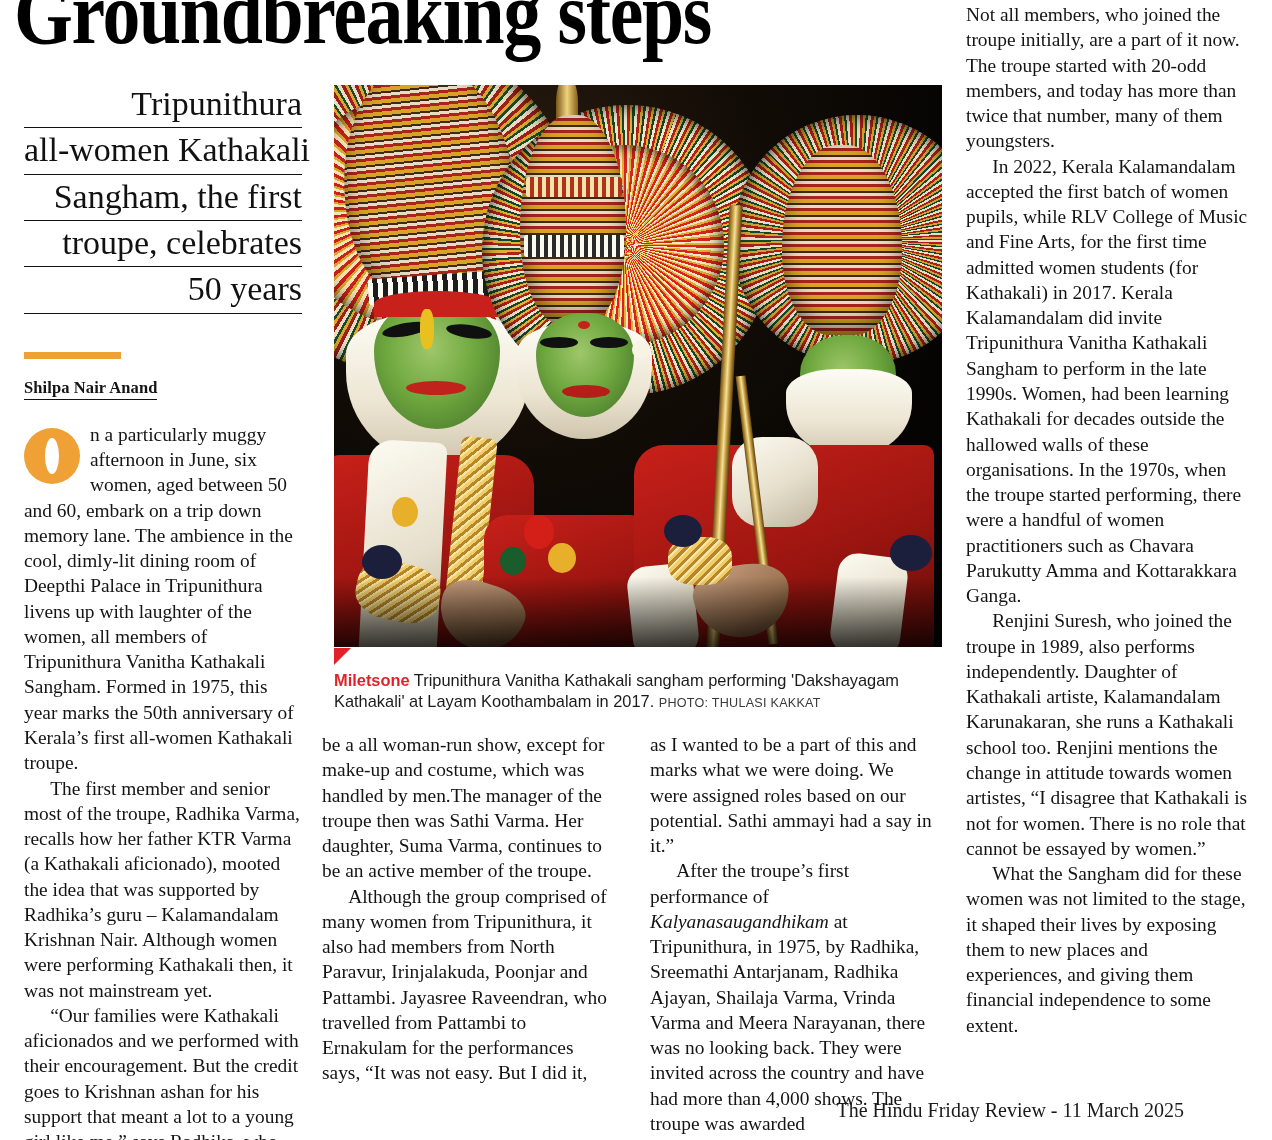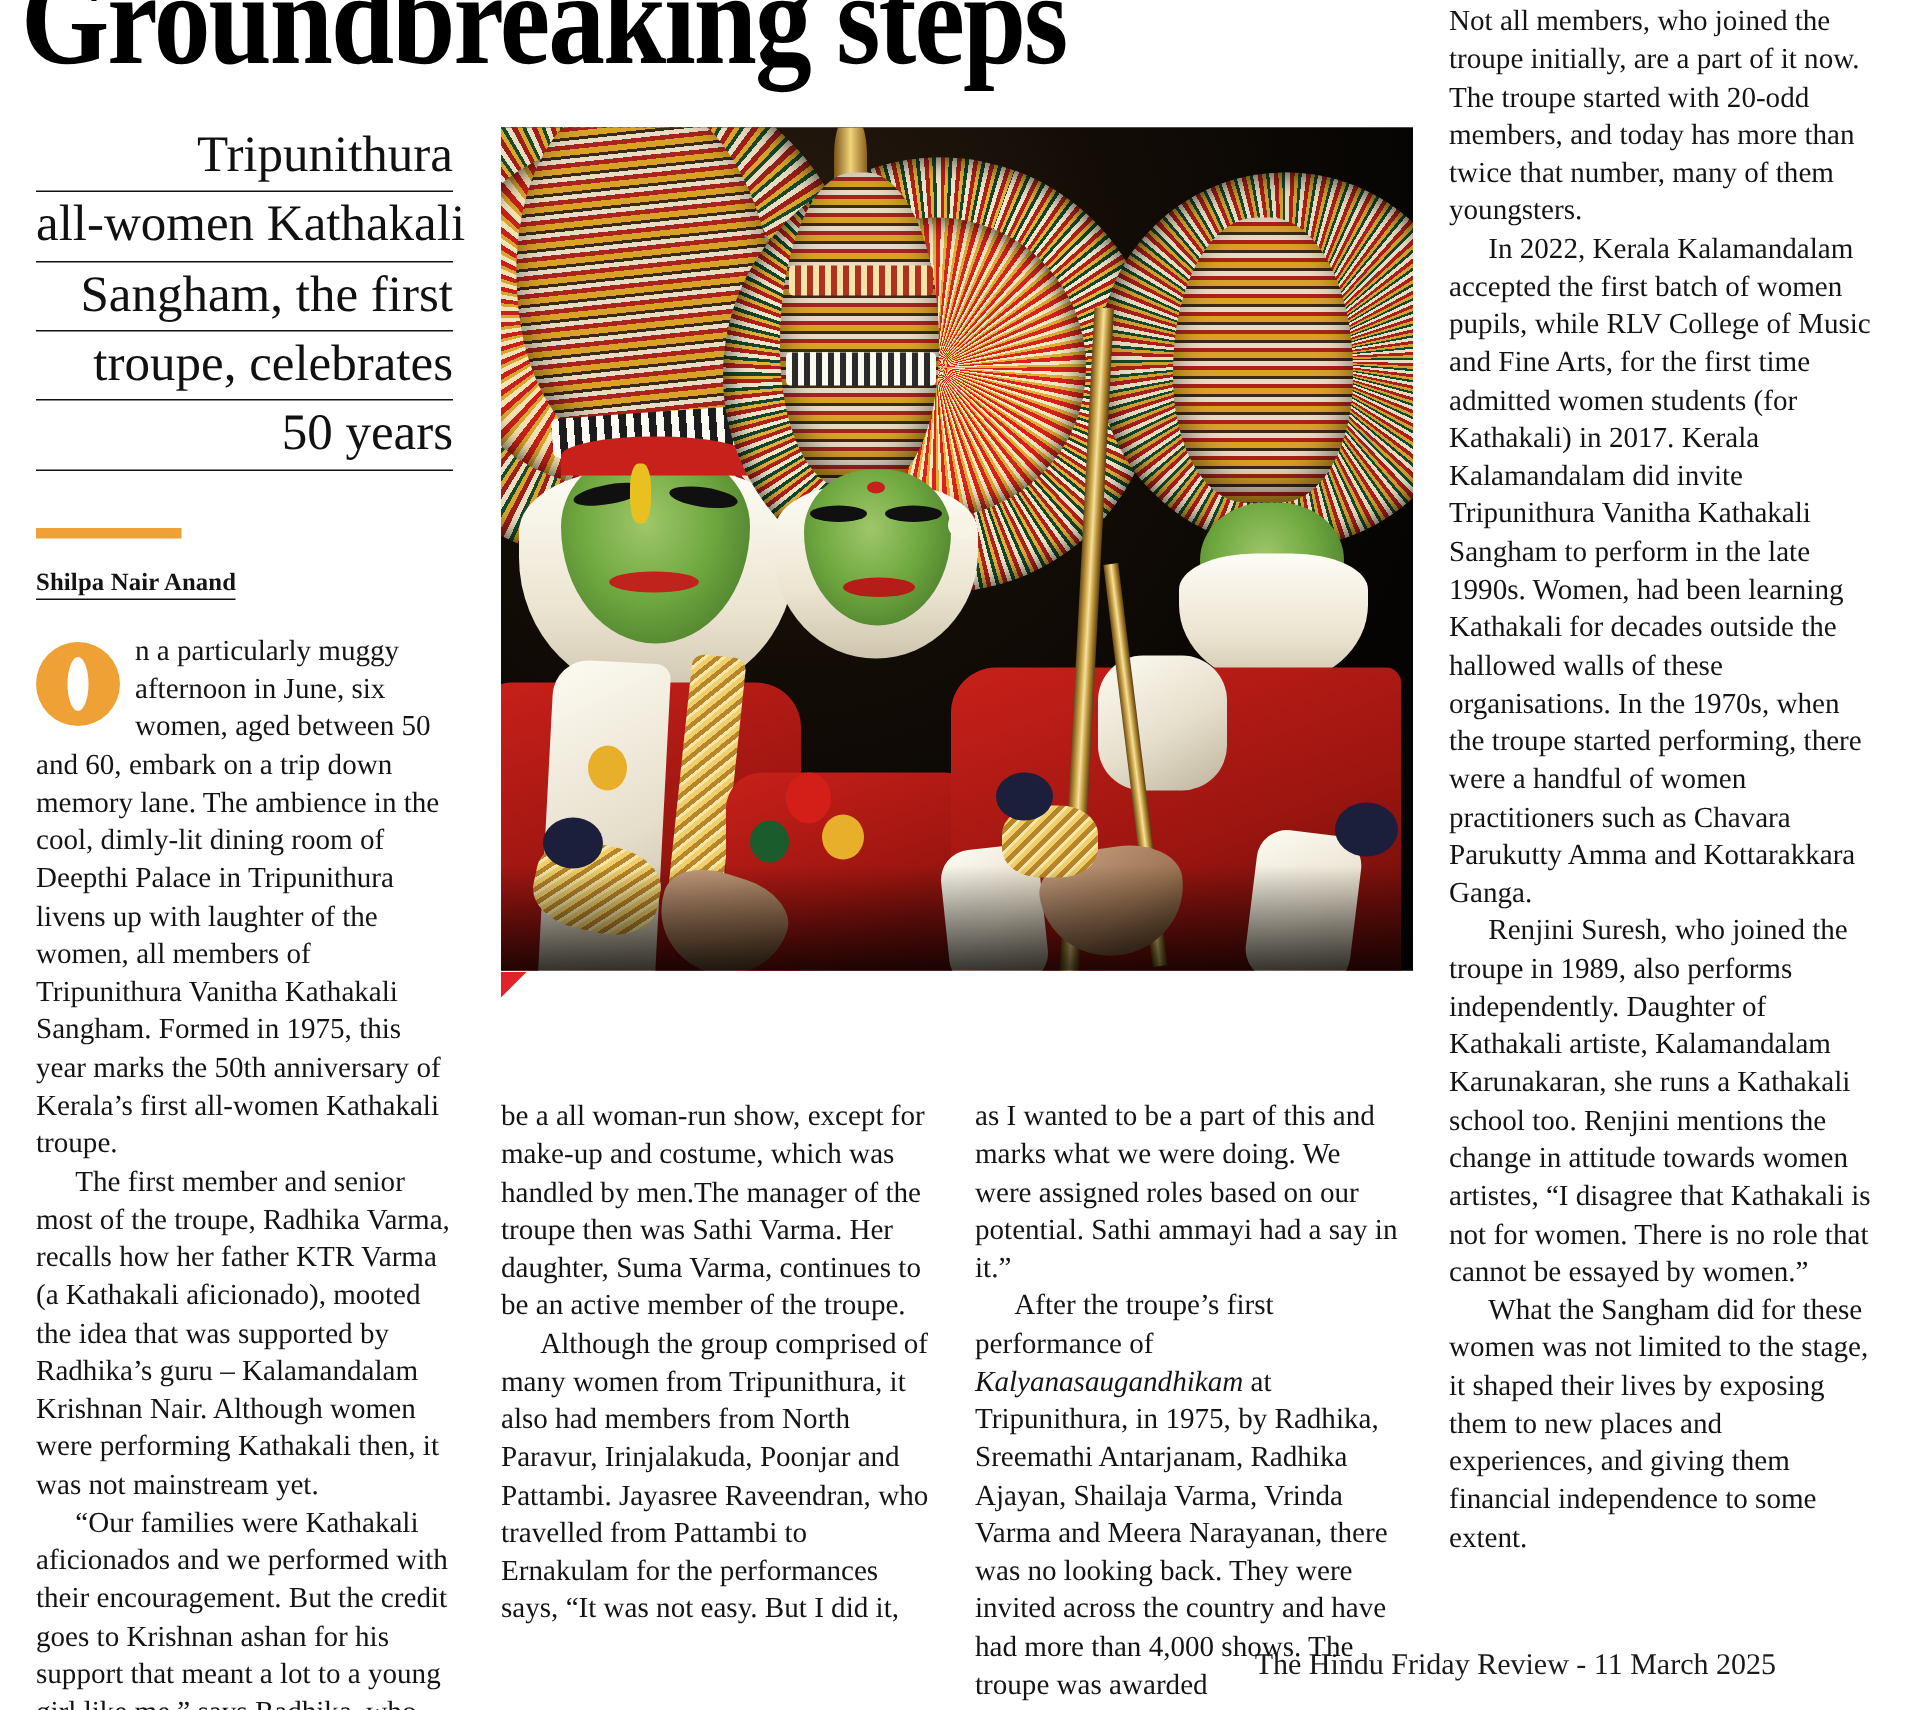--- a/index.html
+++ b/index.html
@@ -176,21 +176,21 @@
 
   
   .botcol {
     position: absolute;
     top: 732px;
     width: 286px;
     font-size: 19.4px;
     line-height: 1.302;
     color: #141414;
   }
-  #col-b2 { left: 334px; }
+  #col-b2 { left: 322px; }
   #col-b3 { left: 650px; }
 
   
   #col-right {
     position: absolute;
     left: 966px; top: 2px;
     width: 282px;
     font-size: 19.4px;
     line-height: 1.302;
     color: #141414;
@@ -310,20 +310,21 @@
     <div class="ph" style="left:166px;top:462px;width:26px;height:28px;background:#1a5c2c;border-radius:50%;"></div>
     <div class="ph" style="left:58px;top:412px;width:26px;height:30px;background:#e8b02a;border-radius:50%;"></div>
 
     <div class="ph" style="left:0;bottom:0;width:100%;height:70px;
         background:linear-gradient(180deg,rgba(0,0,0,0) 0%,rgba(0,0,0,.75) 100%);"></div>
   </div>
 </div>
 
 <div id="caption">
   <div id="cap-tri"></div>
+  <div id="cap-text"><span id="cap-label">Miletsone</span><span> Tripunithura Vanitha Kathakali sangham performing 'Dakshayagam Kathakali' at Layam Koothambalam in 2017. </span><span id="cap-credit">PHOTO: THULASI KAKKAT</span></div>
 </div>
 
 <div class="botcol" id="col-b2">
   <p class="para">be a all woman-run show, except for make-up and costume, which was handled by men.The manager of the troupe then was Sathi Varma. Her daughter, Suma Varma, continues to be an active member of the troupe.</p>
   <p class="para">Although the group comprised of many women from Tripunithura, it also had members from North Paravur, Irinjalakuda, Poonjar and Pattambi. Jayasree Raveendran, who travelled from Pattambi to Ernakulam for the performances says, “It was not easy. But I did it,</p>
 </div>
 
 <div class="botcol" id="col-b3">
   <p class="para">as I wanted to be a part of this and marks what we were doing. We were assigned roles based on our potential. Sathi ammayi had a say in it.”</p>
   <p class="para"><span>After the troupe’s first performance of </span><em>Kalyanasaugandhikam</em><span> at Tripunithura, in 1975, by Radhika, Sreemathi Antarjanam, Radhika Ajayan, Shailaja Varma, Vrinda Varma and Meera Narayanan, there was no looking back. They were invited across the country and have had more than 4,000 shows. The troupe was awarded</span></p>

